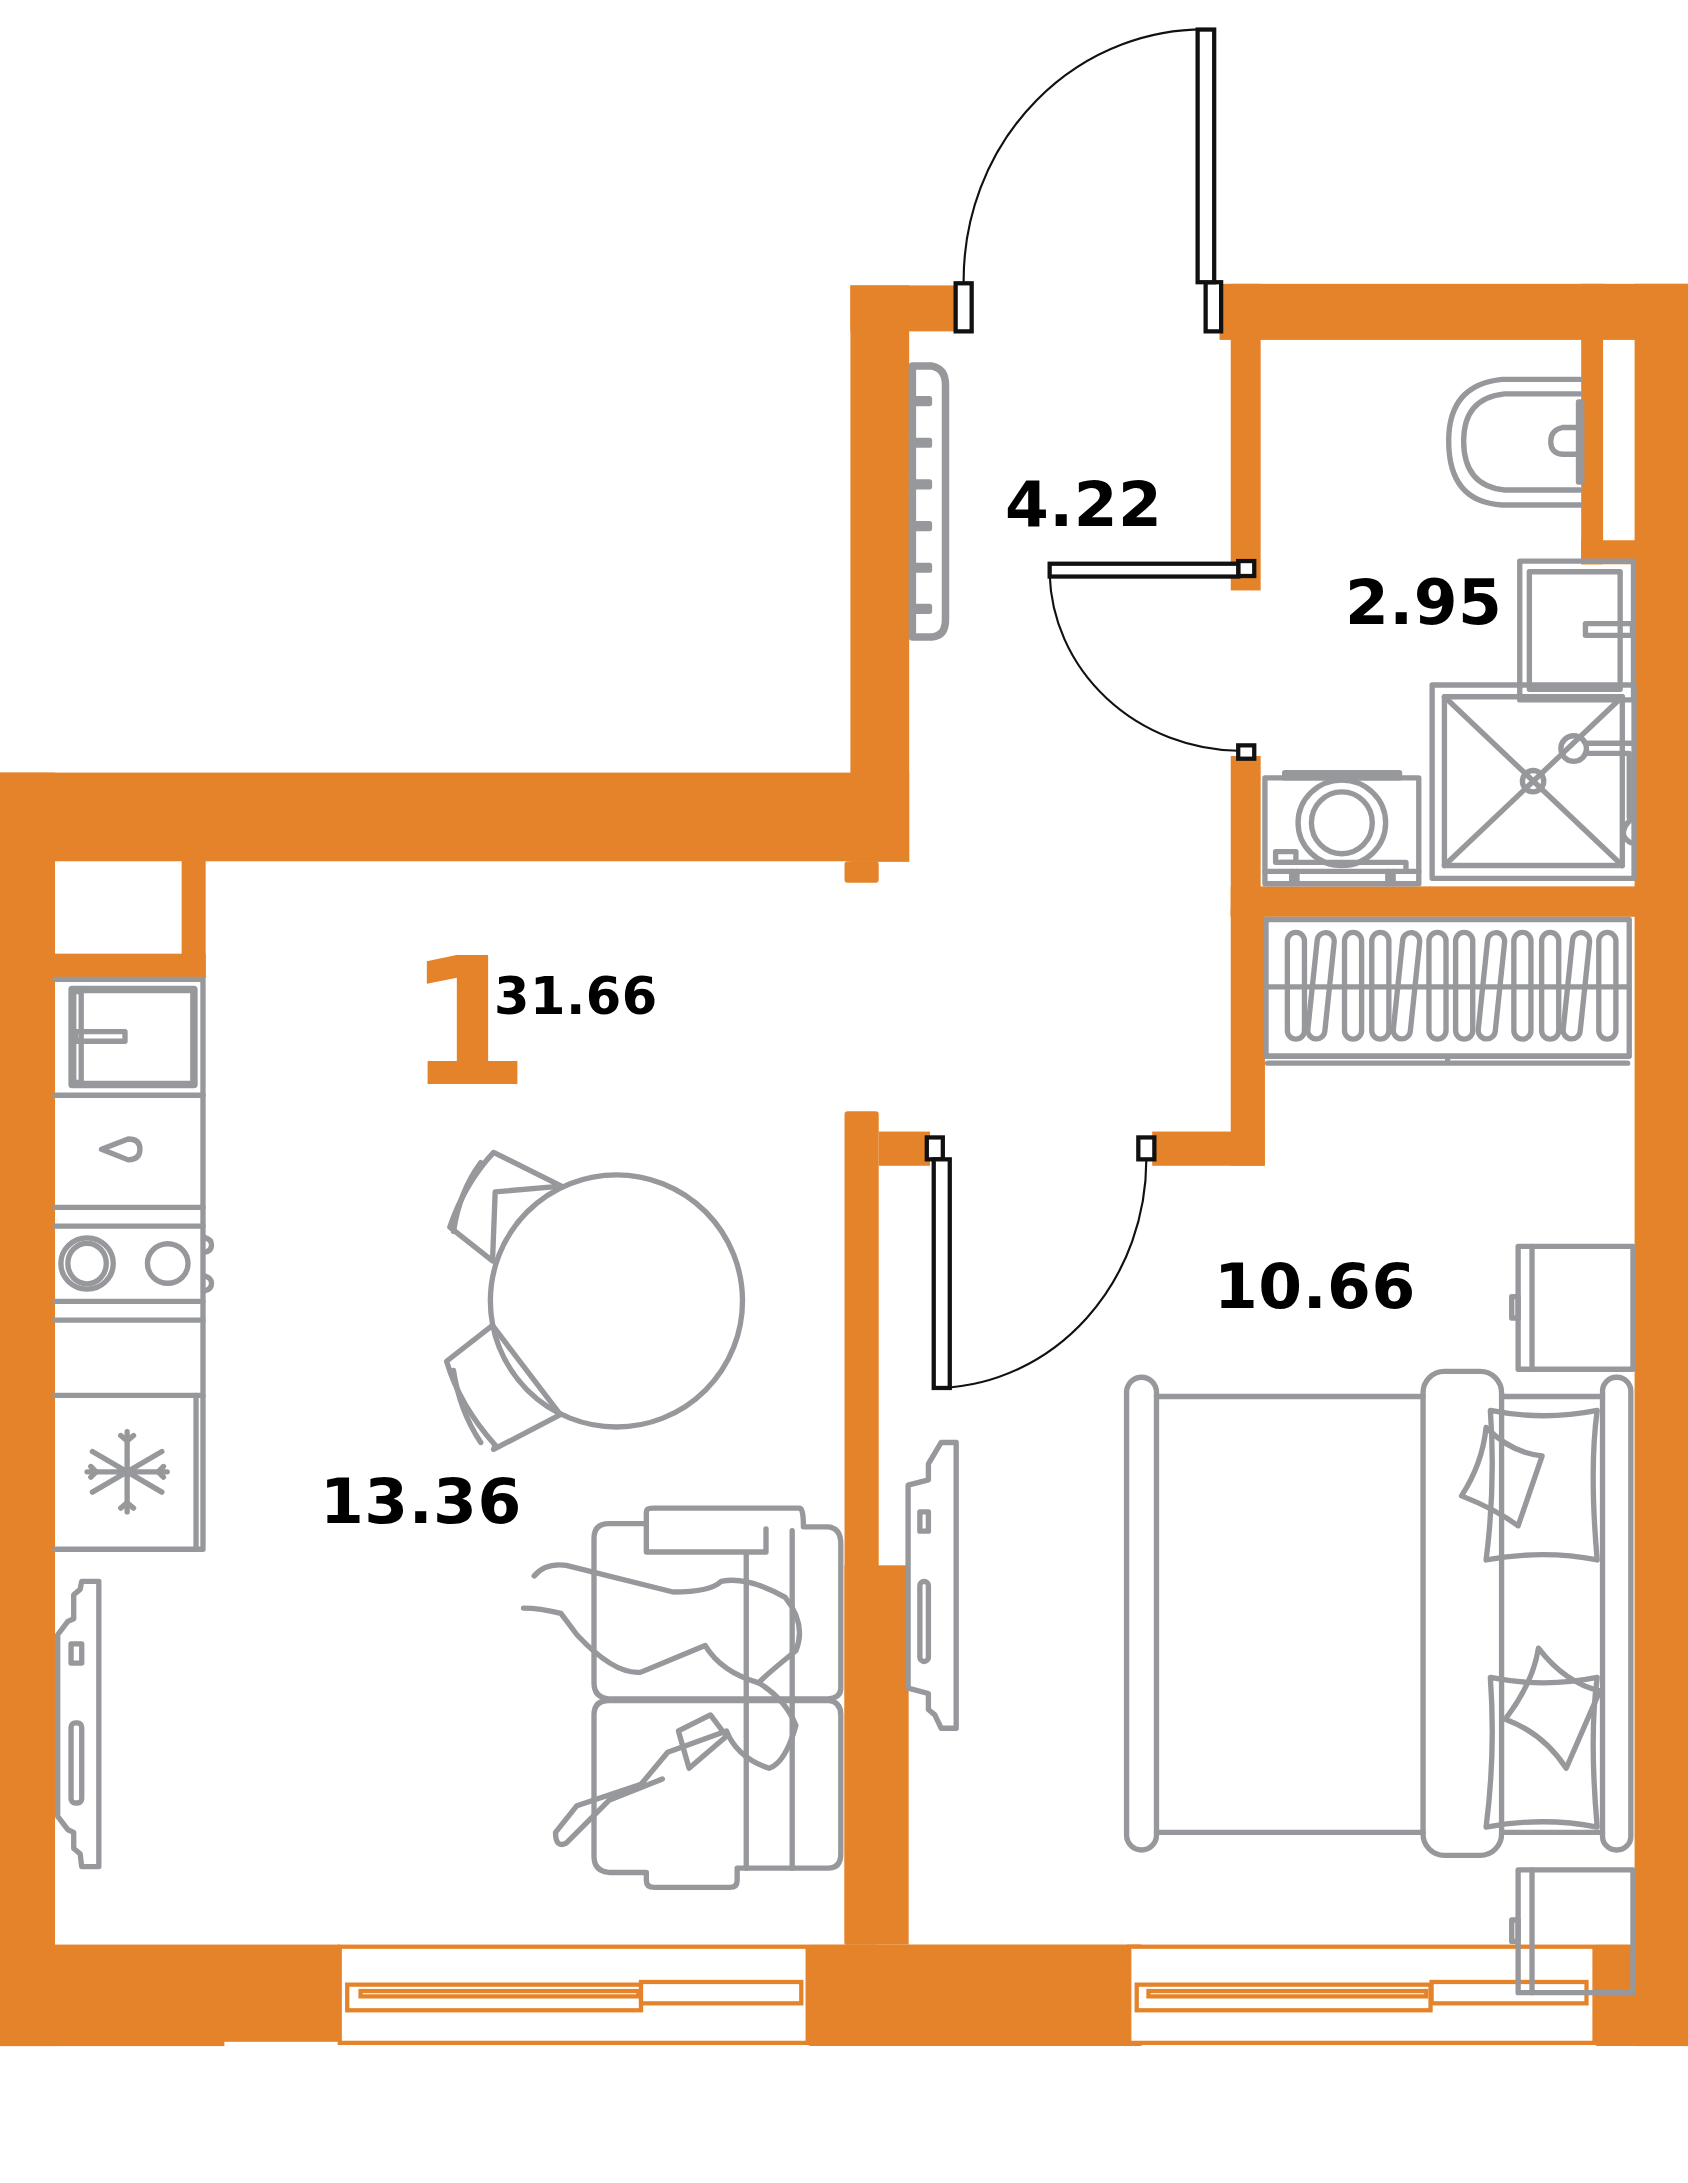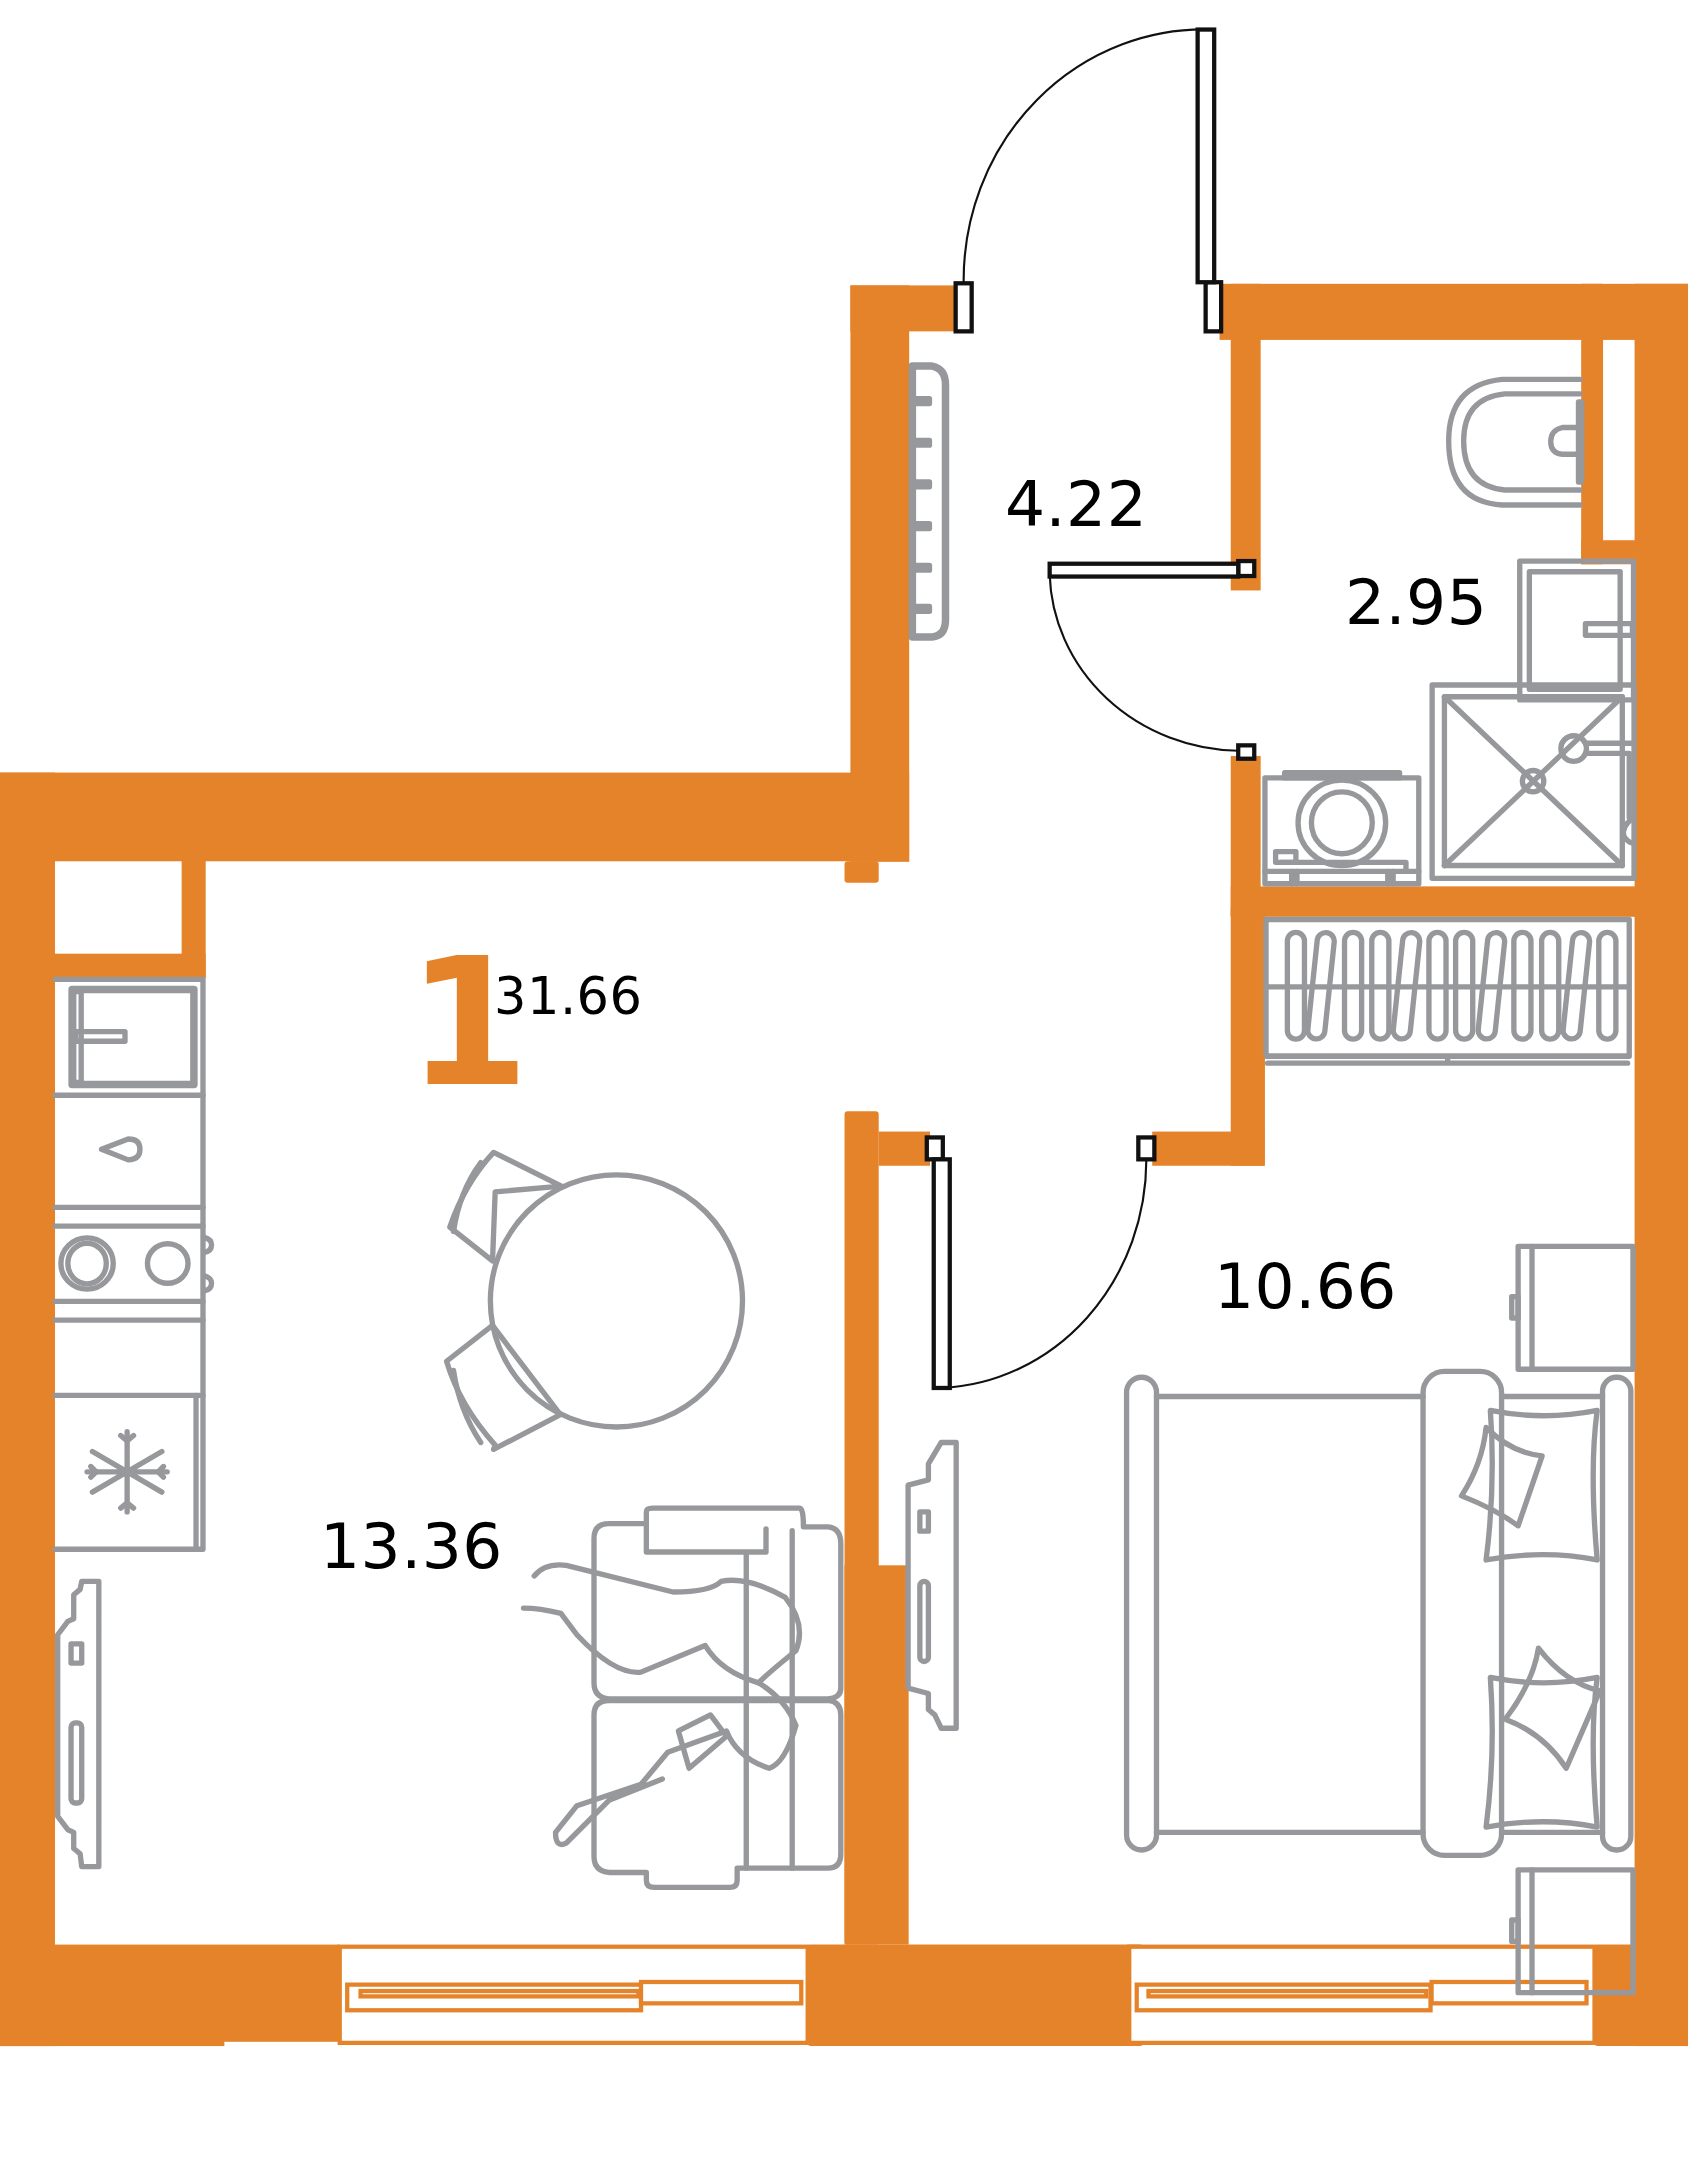--- a/index.html
+++ b/index.html
@@ -4,21 +4,21 @@
 <style>
   html, body { margin: 0; padding: 0; background: #ffffff; }
   body { width: 1688px; height: 2183px; position: relative; overflow: hidden; font-family: "DejaVu Sans", "Liberation Sans", sans-serif; }
   #plan { position: absolute; left: 0; top: 0; width: 1688px; height: 2183px; }
   .wall { fill: #E5832A; }
   .furn { fill: none; stroke: #97989B; stroke-width: 14; stroke-linejoin: round; stroke-linecap: round; }
   .furn-thin { fill: none; stroke: #97989B; stroke-width: 10; stroke-linejoin: round; stroke-linecap: round; }
   .door { fill: #fff; stroke: #111; stroke-width: 8; }
   .swing { fill: none; stroke: #111; stroke-width: 4; }
   .win { fill: #fff; stroke: #E5832A; stroke-width: 8; }
-  .label { position: absolute; color: #000; font-weight: 400; line-height: 1; white-space: nowrap; letter-spacing: 0.5px; }
+  .label { position: absolute; color: #000; font-weight: 700; line-height: 1; white-space: nowrap; letter-spacing: 0.5px; }
   .room-count { position: absolute; color: #E5832A; font-weight: 700; line-height: 1; font-family: "DejaVu Sans", sans-serif; }
 </style>
 </head>
 <body>
 
 <svg id="plan" viewBox="0 0 3160 4086" xmlns="http://www.w3.org/2000/svg">
 
   <g>
 
     <rect class="wall" x="0" y="1446" width="103" height="2384"></rect>
@@ -238,15 +238,15 @@
     <path class="furn-thin" d="M1762 2700 L1790 2700 L1790 3235 L1762 3235 L1750 3210 L1738 3200 L1738 3170 L1700 3160 L1700 2780 L1738 2770 L1738 2740 L1750 2720 Z"></path>
     <rect class="furn-thin" x="1722" y="2830" width="16" height="36"></rect>
     <rect class="furn-thin" x="1722" y="2960" width="16" height="150" rx="8"></rect>
   </g>
 </svg>
 
 <div class="room-count" style="left:407px; top:936px; font-size:176px;">1</div>
 <div class="label" style="left:494px; top:971px; font-size:51px;">31.66</div>
 <div class="label" style="left:1005px; top:473px; font-size:63px;">4.22</div>
 <div class="label" style="left:1345px; top:571px; font-size:63px;">2.95</div>
-<div class="label" style="left:320px; top:1470px; font-size:63px;margin-top:45px;">13.36</div>
+<div class="label" style="left:320px; top:1470px; font-size:63px;">13.36</div>
 <div class="label" style="left:1214px; top:1255px; font-size:63px;text-align:center;">10.66</div>
 
 
 </body></html>

